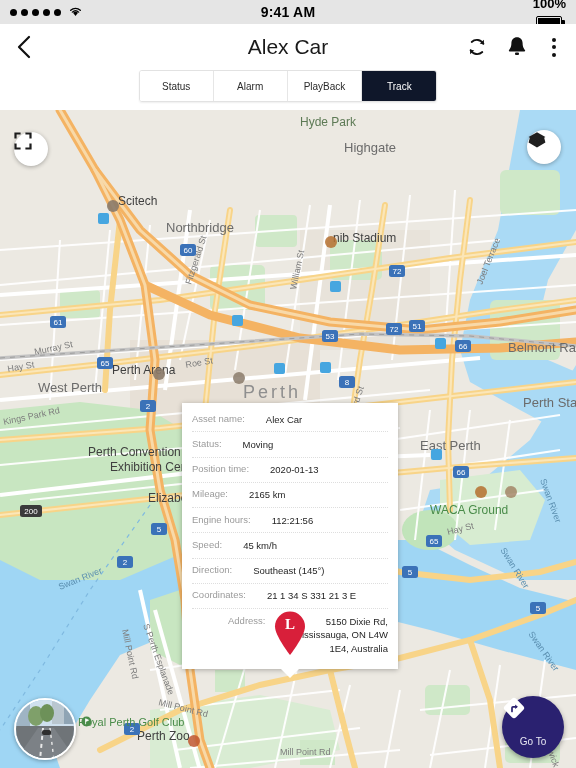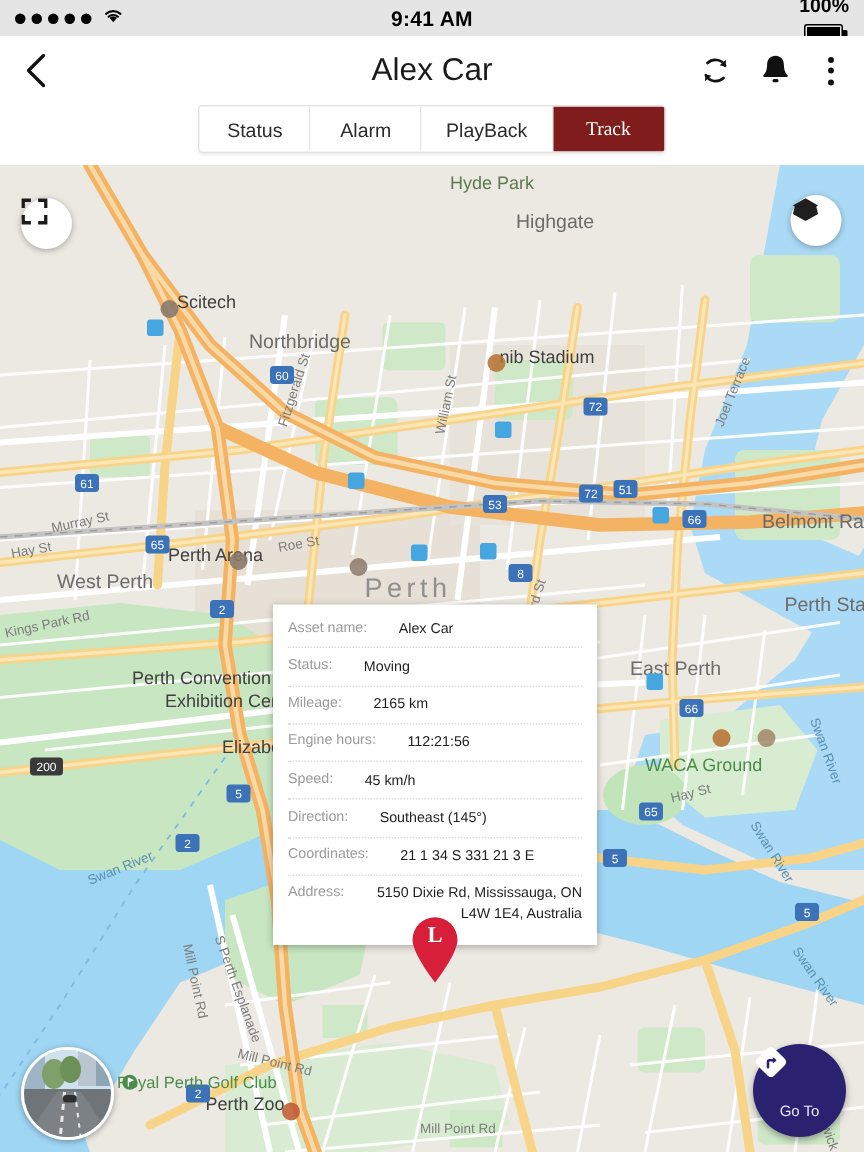--- a/index.html
+++ b/index.html
@@ -53,25 +53,25 @@
   .kebab i { width: 4px; height: 4px; border-radius: 50%; background: #111; display:block; }
 
   
   .tabwrap { height: 40px; background: #fff; display: flex; justify-content: center; align-items: flex-start; }
   .tabs {
     display: flex; border: 1px solid #e2e2e2; border-radius: 3px;
     overflow: hidden; height: 32px; box-shadow: 0 1px 2px rgba(0,0,0,.07);
   }
   .tab {
     min-width: 74px; padding: 0 16px; display: flex; align-items: center; justify-content: center;
-    font-size: 13px; color: #2b2b2b; background: #fff;
+    font-size: 10px; color: #2b2b2b; background: #fff;
     border-right: 1px solid #e6e6e6; cursor: pointer; white-space: nowrap;
   }
   .tab:last-child { border-right: none; }
-  .tab.active { background: #7f1d1d; color: #fff; font-family: Liberation Serif, serif; }
+  .tab.active { background: #0f172a; color: #fff; }
 
   
   .map {
     position: absolute; left: 0; right: 0; top: 110px; bottom: 0;
     background: #eae7e0; overflow: hidden;
   }
   .map svg { position: absolute; inset: 0; }
 
   
   .map-btn {
@@ -90,21 +90,21 @@
   }
   .infopanel::after {
     content: ""; position: absolute; left: 50%; bottom: -9px; transform: translateX(-50%);
     border-left: 10px solid transparent; border-right: 10px solid transparent;
     border-top: 10px solid #fff;
   }
   .row {
     display: flex; align-items: flex-start;
     padding: 5.5px 0 5px 0; border-bottom: 1px dotted #dedede; gap: 21px;
   }
-  .row:last-child { border-bottom: none; }
+  .row:last-child { border-bottom: none; margin-left: 36px; }
   .row .k { color: #9b9b9b; white-space: nowrap; }
   .row .v { color: #1f1f1f; text-align: right; line-height: 1.45; }
 
   
   .marker { position: absolute; left: 272px; top: 500px; width: 36px; height: 46px; cursor: pointer; }
   .marker .pin-label {
     position: absolute; left: 0; top: 6px; width: 36px; text-align: center;
     color: #fff; font-size: 15px; font-weight: bold; font-family: "Liberation Serif", serif;
   }
 
@@ -471,20 +471,24 @@
     <div class="infopanel">
       <div class="row">
         <span class="k">Asset name:</span>
         <span class="v">Alex Car</span>
       </div>
       <div class="row">
         <span class="k">Status:</span>
         <span class="v">Moving</span>
       </div>
       <div class="row">
+        <span class="k">Position time:</span>
+        <span class="v">2020-01-13</span>
+      </div>
+      <div class="row">
         <span class="k">Mileage:</span>
         <span class="v">2165 km</span>
       </div>
       <div class="row">
         <span class="k">Engine hours:</span>
         <span class="v">112:21:56</span>
       </div>
       <div class="row">
         <span class="k">Speed:</span>
         <span class="v">45 km/h</span>

